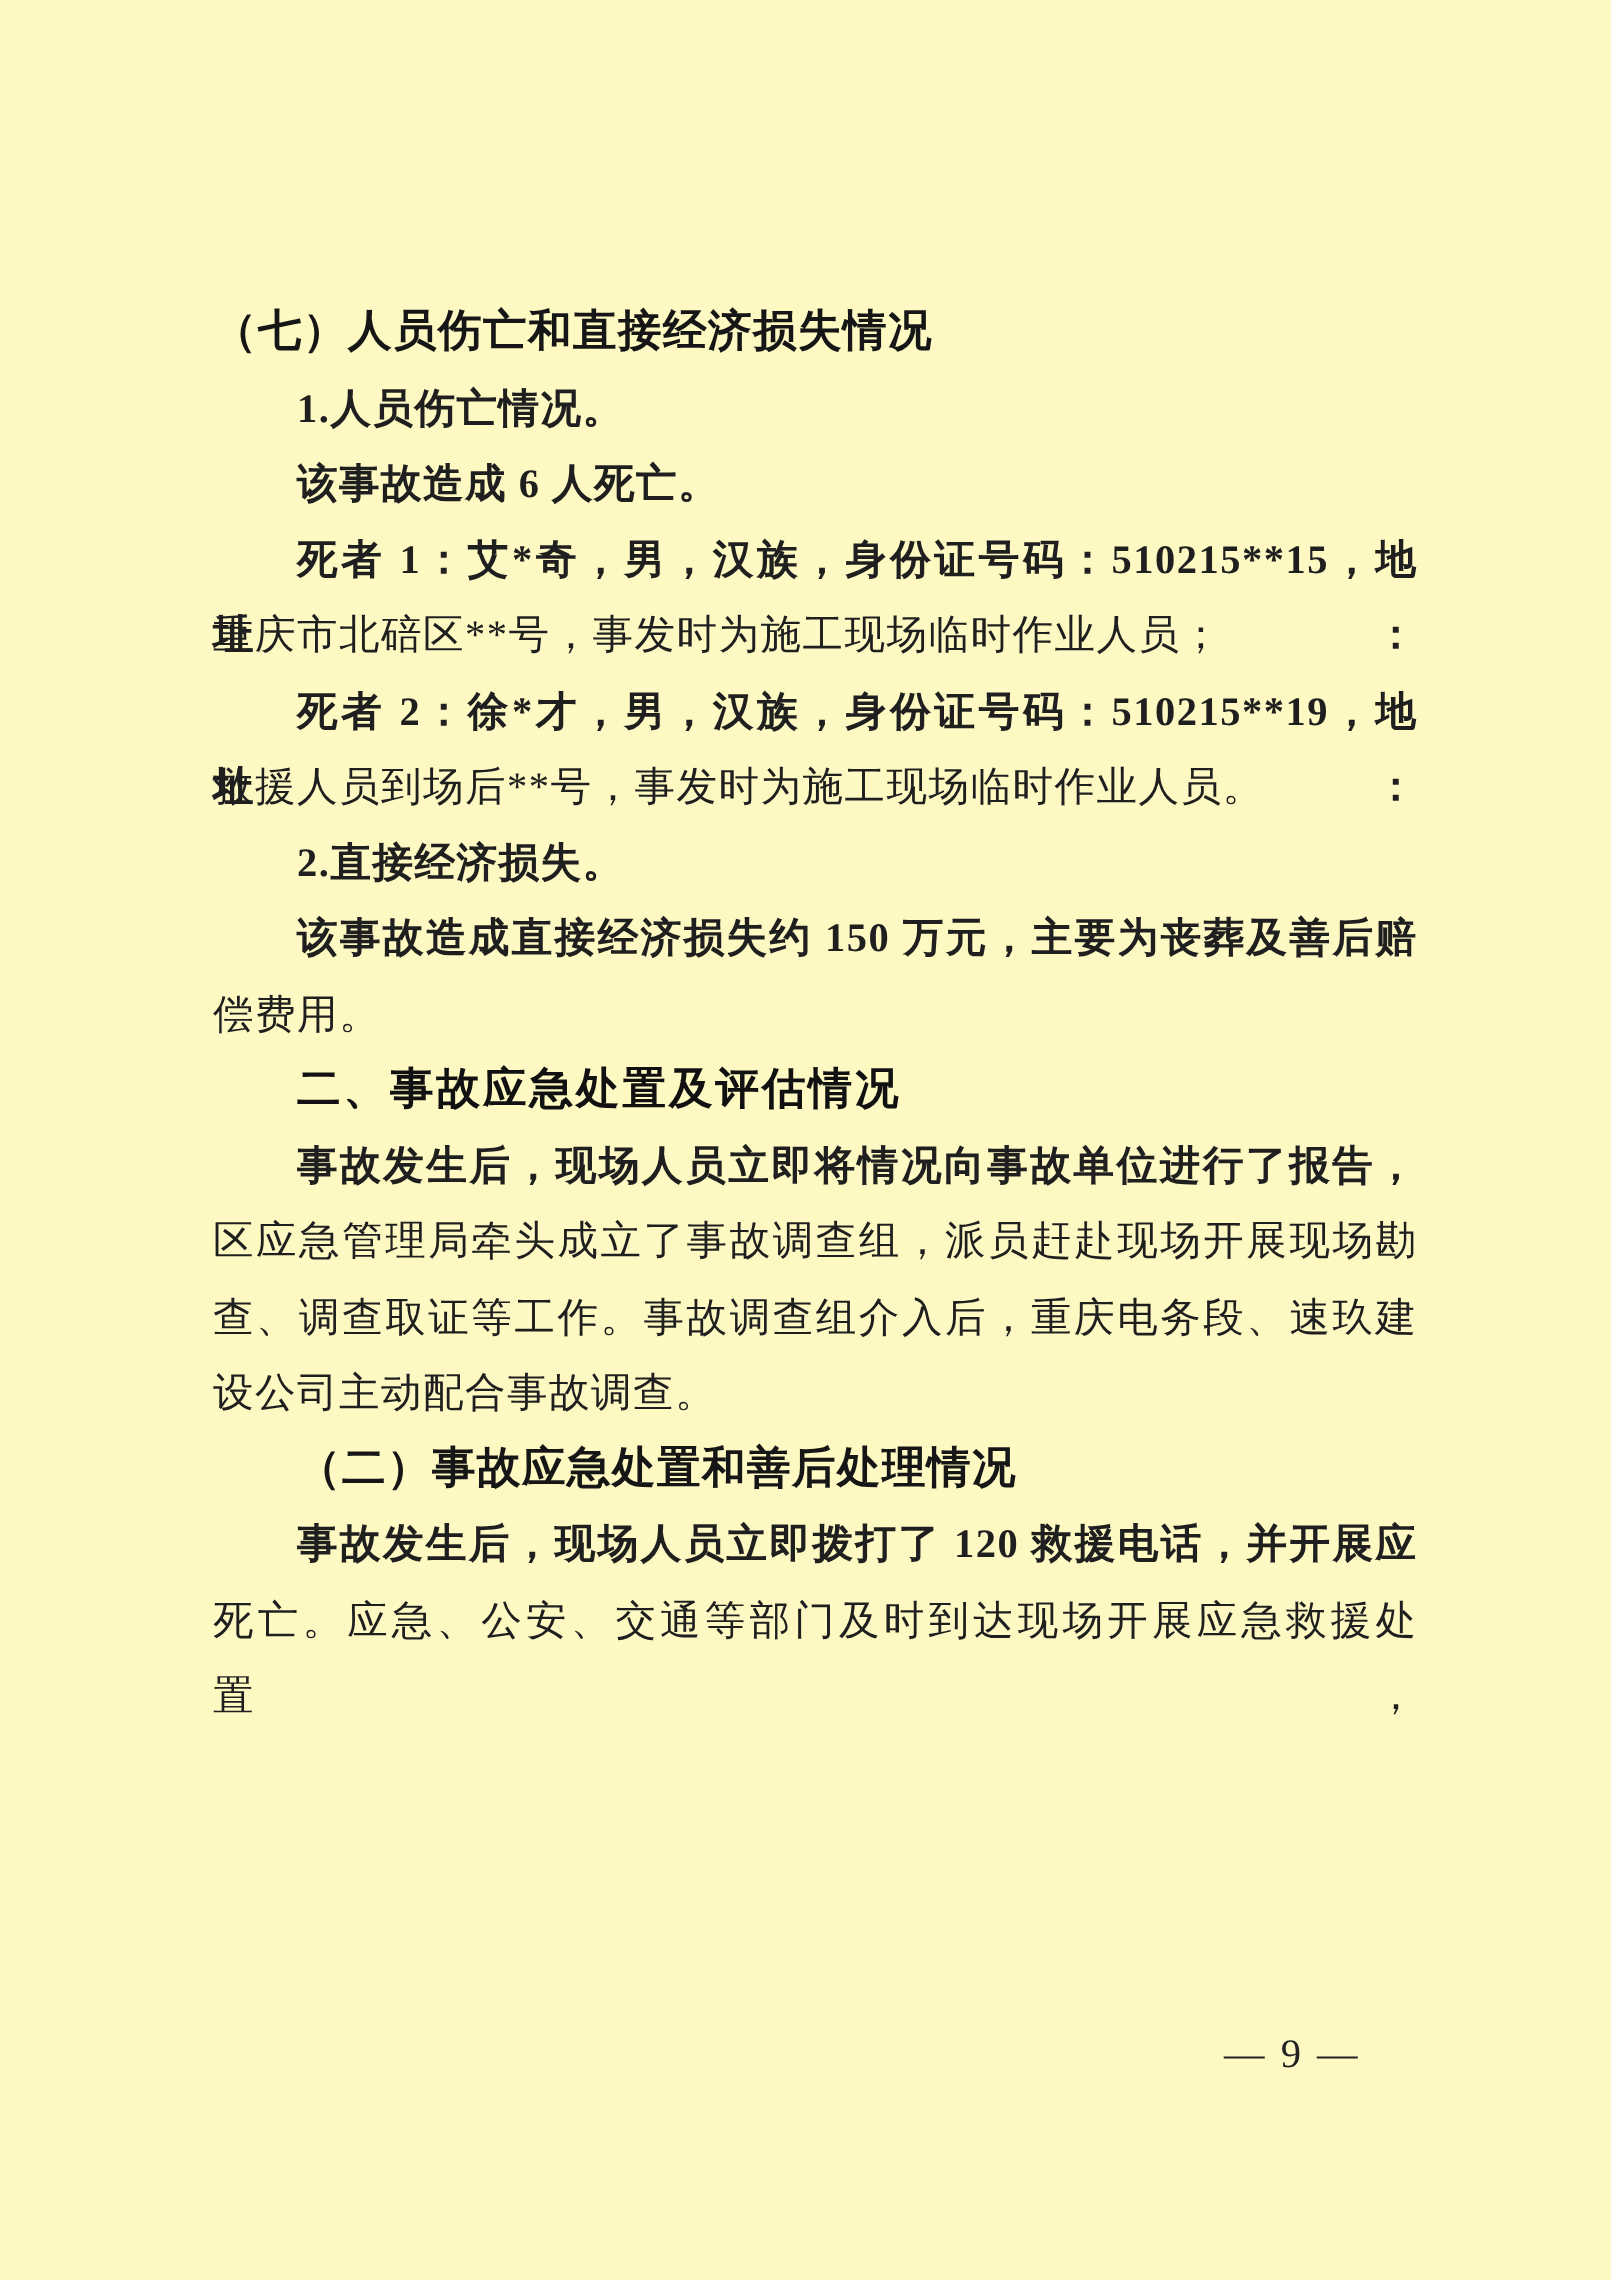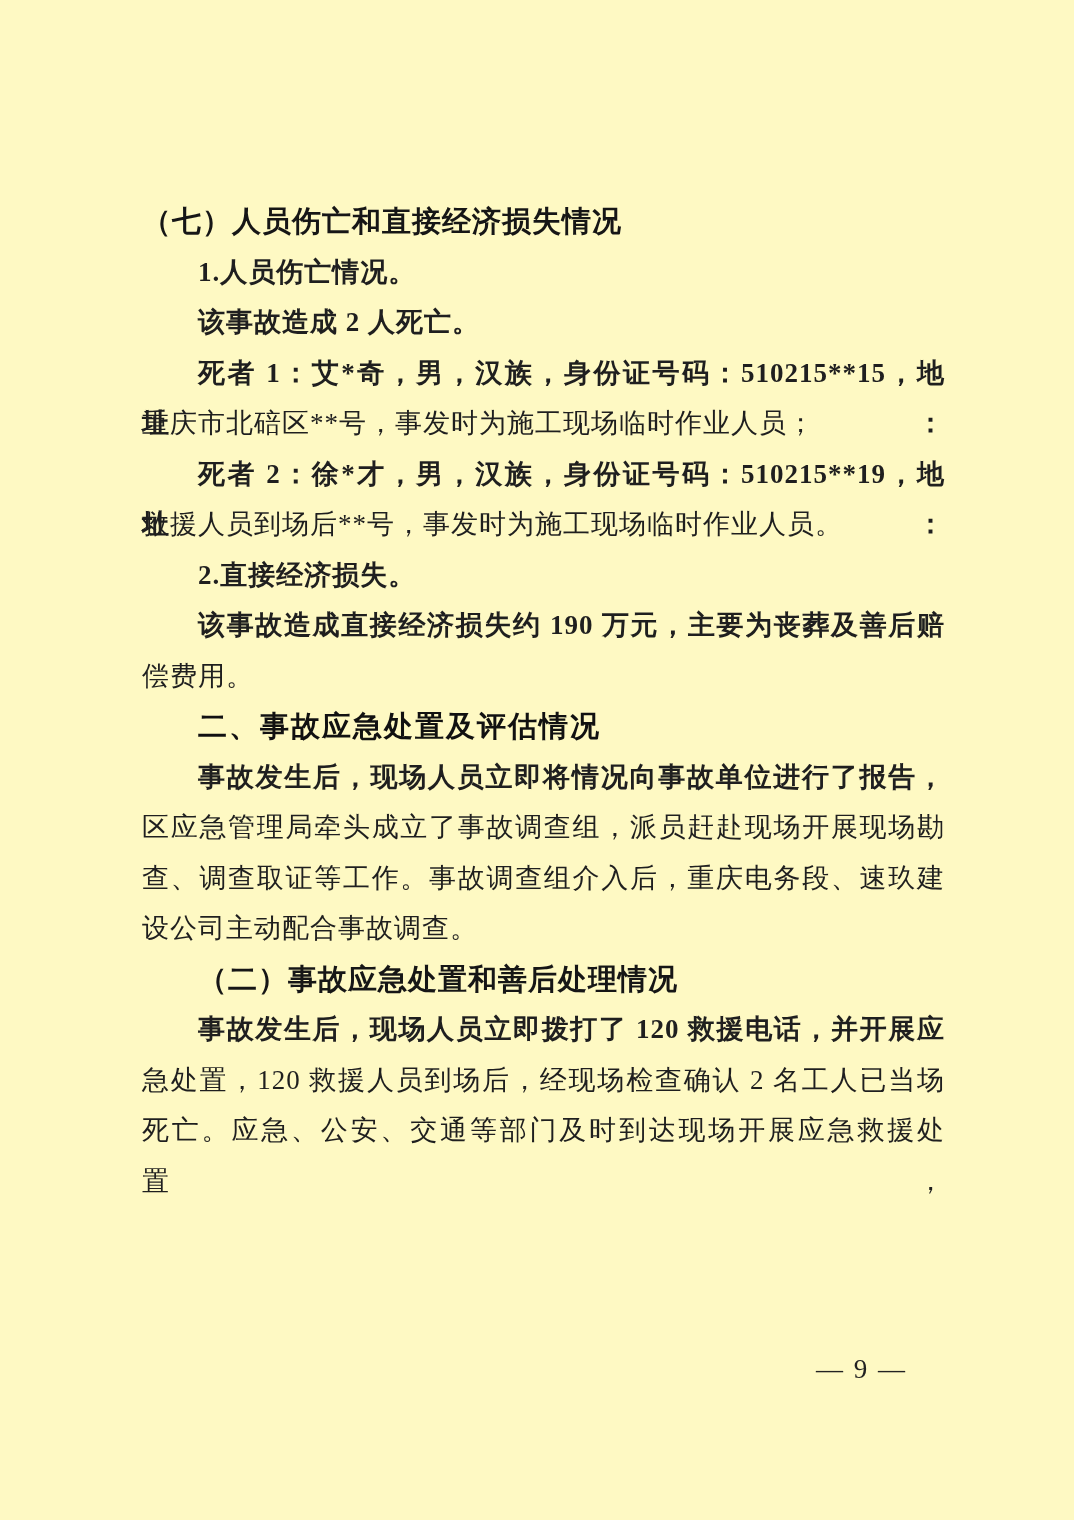--- a/index.html
+++ b/index.html
@@ -59,32 +59,31 @@
     color: #222222;
   }
 </style>
 </head>
 <body>
 
 <div class="page">
   <div class="content" id="content">
       <div class="line kai-heading">（七）人员伤亡和直接经济损失情况</div>
       <div class="line indent">1.人员伤亡情况。</div>
-      <div class="line indent">该事故造成 2 人死亡。</div>
+      <div class="line indent">该事故造成 6 人死亡。</div>
       <div class="line indent fill">死者 1：艾*奇，男，汉族，身份证号码：510215**15，地址：</div>
       <div class="line">重庆市北碚区**号，事发时为施工现场临时作业人员；</div>
       <div class="line indent fill">死者 2：徐*才，男，汉族，身份证号码：510215**19，地址：</div>
       <div class="line">救援人员到场后**号，事发时为施工现场临时作业人员。</div>
       <div class="line indent">2.直接经济损失。</div>
-      <div class="line indent fill">该事故造成直接经济损失约 190 万元，主要为丧葬及善后赔</div>
+      <div class="line indent fill">该事故造成直接经济损失约 150 万元，主要为丧葬及善后赔</div>
       <div class="line">偿费用。</div>
       <div class="line hei-heading indent">二、事故应急处置及评估情况</div>
       <div class="line indent fill">事故发生后，现场人员立即将情况向事故单位进行了报告，</div>
       <div class="line fill">区应急管理局牵头成立了事故调查组，派员赶赴现场开展现场勘</div>
       <div class="line fill">查、调查取证等工作。事故调查组介入后，重庆电务段、速玖建</div>
       <div class="line">设公司主动配合事故调查。</div>
       <div class="line kai-heading indent">（二）事故应急处置和善后处理情况</div>
       <div class="line indent fill">事故发生后，现场人员立即拨打了 120 救援电话，并开展应</div>
-      <div class="line fill">急处置，120 救援人员到场后，经现场检查确认 2 名工人已当场</div>
       <div class="line fill">死亡。应急、公安、交通等部门及时到达现场开展应急救援处置，</div>
     </div>
   <div class="footer">— 9 —</div>
 </div>
 
 </body></html>

